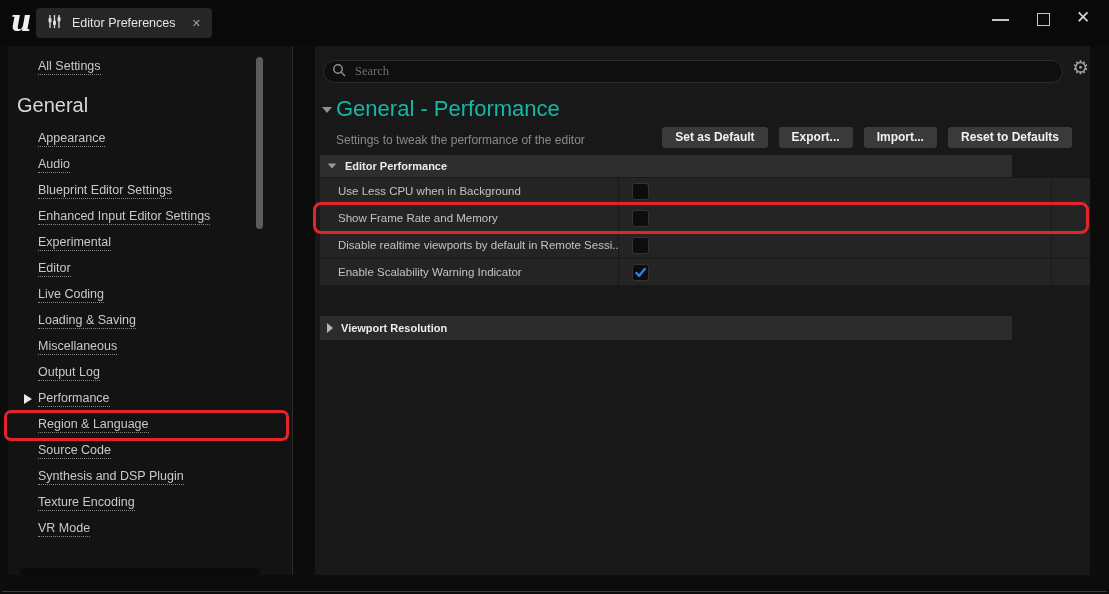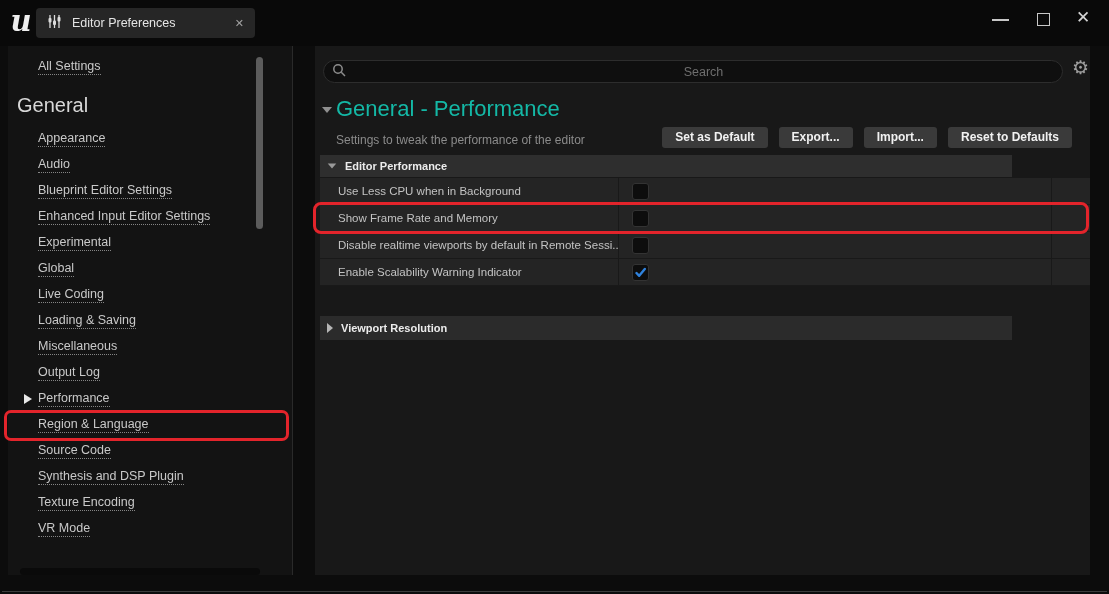--- a/index.html
+++ b/index.html
@@ -5,21 +5,21 @@
   html,body{margin:0;padding:0;background:#000;}
   #window{
     position:relative;width:1109px;height:594px;background:#0c0c0c;overflow:hidden;
     font-family:"Liberation Sans",sans-serif;-webkit-font-smoothing:antialiased;
   }
   
   .titlebar{position:absolute;left:0;top:0;width:100%;height:46px;background:#090909;}
   .logo{position:absolute;left:6px;top:3px;width:30px;height:36px;color:#efefef;
     font-family:"DejaVu Serif",serif;font-style:italic;font-weight:bold;font-size:29px;
     line-height:36px;text-align:center;}
-  .tab{position:absolute;left:36px;top:8px;width:219px;height:30px;background:#262626;
+  .tab{position:absolute;left:36px;top:8px;width:176px;height:30px;background:#262626;
     border-radius:4px;display:flex;align-items:center;padding:8px 11px;box-sizing:border-box;gap:10px;}
   .tab-label{color:#e5e5e5;font-size:12.5px;flex:1;white-space:nowrap;}
   .tab-close{color:#a2a2a2;font-size:11px;line-height:1;cursor:default;}
   .win-min{position:absolute;left:992px;top:19px;width:17px;height:2px;background:#c7c7c7;}
   .win-max{position:absolute;left:1037px;top:13px;width:11px;height:11px;border:1.5px solid #c7c7c7;}
   .win-close{position:absolute;left:1076px;top:9px;font-size:17px;color:#d4d4d4;line-height:1;}
   
   .sidebar{position:absolute;left:8px;top:46px;width:284px;height:529px;background:#131313;
     border-right:1px solid #2a2a2a;box-sizing:content-box;}
   .all-settings{position:absolute;left:30px;top:13px;font-size:12.5px;color:#cacaca;}
@@ -31,21 +31,21 @@
   .sel-arrow{position:absolute;left:16px;top:50%;margin-top:-5px;width:0;height:0;
     border-left:8px solid #e8e8e8;border-top:5px solid transparent;border-bottom:5px solid transparent;}
   .v-scroll{position:absolute;left:248px;top:11px;width:7px;height:172px;background:#5c5c5c;border-radius:4px;}
   .h-scroll{position:absolute;left:12px;top:522px;width:240px;height:7px;background:#0a0a0a;border-radius:4px;}
   
   .main{position:absolute;left:315px;top:46px;width:775px;height:529px;background:#181818;}
   .searchbar{position:absolute;left:8px;top:14px;width:740px;height:23px;background:#0f0f0f;
     border:1px solid #2d2d2d;border-radius:12px;box-sizing:border-box;display:flex;align-items:center;
     padding:0 8px;gap:7px;}
   .searchbar input{flex:1;background:transparent;border:none;outline:none;color:#eab308;
-    font-size:12.5px;font-family:Liberation Sans, sans-serif;text-align:center;}
+    font-size:12.5px;font-family:Liberation Serif, serif;}
   .searchbar input::placeholder{color:#6e6e6e;}
   .gear{position:absolute;left:757px;top:12px;font-size:19px;color:#9e9e9e;line-height:1;}
   .caret-down{width:0;height:0;border-left:5px solid transparent;border-right:5px solid transparent;
     border-top:6px solid #8f8f8f;}
   .caret-right{width:0;height:0;border-top:5px solid transparent;border-bottom:5px solid transparent;
     border-left:6px solid #b5b5b5;}
   .title-caret{position:absolute;left:7px;top:61px;}
   .page-title{position:absolute;left:21px;top:50px;font-size:22px;color:#14b8a6;}
   .page-sub{position:absolute;left:21px;top:87px;font-size:12px;color:#8b8b8b;}
   .btn-row{position:absolute;right:18px;top:81px;display:flex;gap:11px;align-items:center;}
@@ -121,21 +121,21 @@
       <div class="side-item">
           <span class="lbl">Blueprint Editor Settings</span>
         </div>
       <div class="side-item">
           <span class="lbl">Enhanced Input Editor Settings</span>
         </div>
       <div class="side-item">
           <span class="lbl">Experimental</span>
         </div>
       <div class="side-item">
-          <span class="lbl">Global</span>
+          <span class="lbl">Editor</span>
         </div>
       <div class="side-item">
           <span class="lbl">Live Coding</span>
         </div>
       <div class="side-item">
           <span class="lbl">Loading &amp; Saving</span>
         </div>
       <div class="side-item">
           <span class="lbl">Miscellaneous</span>
         </div>

